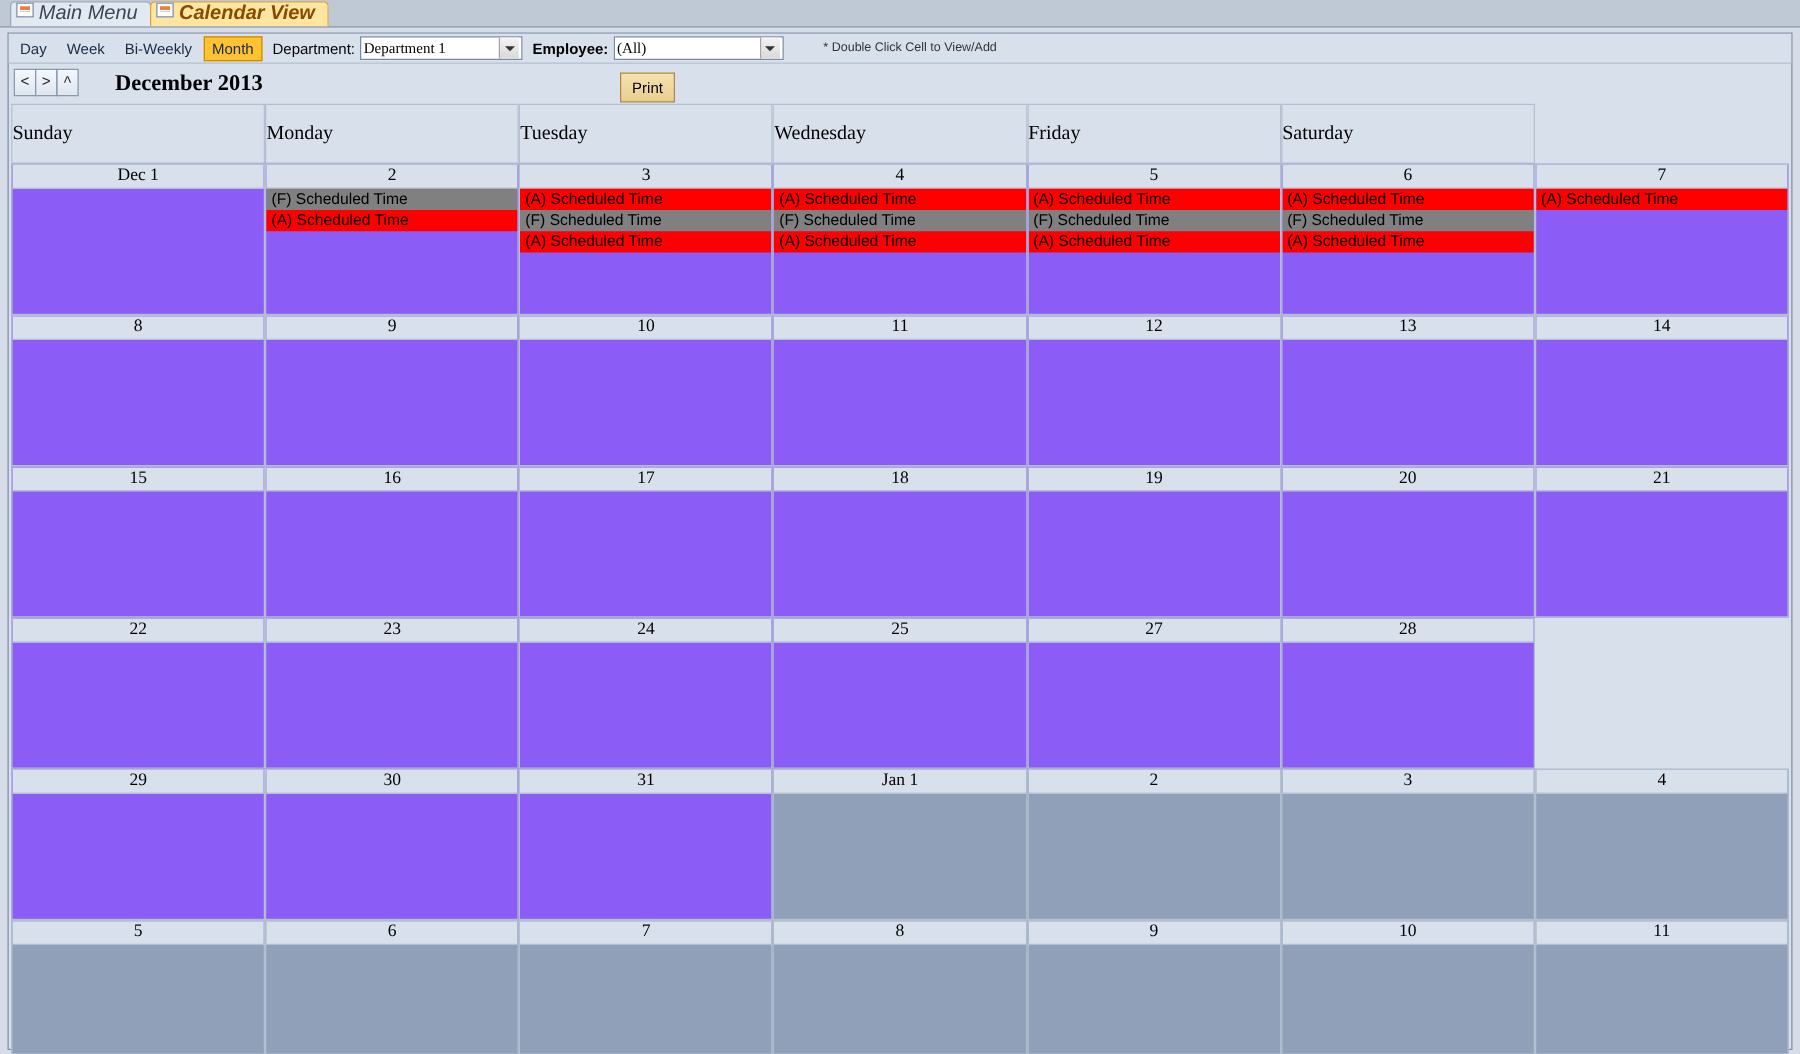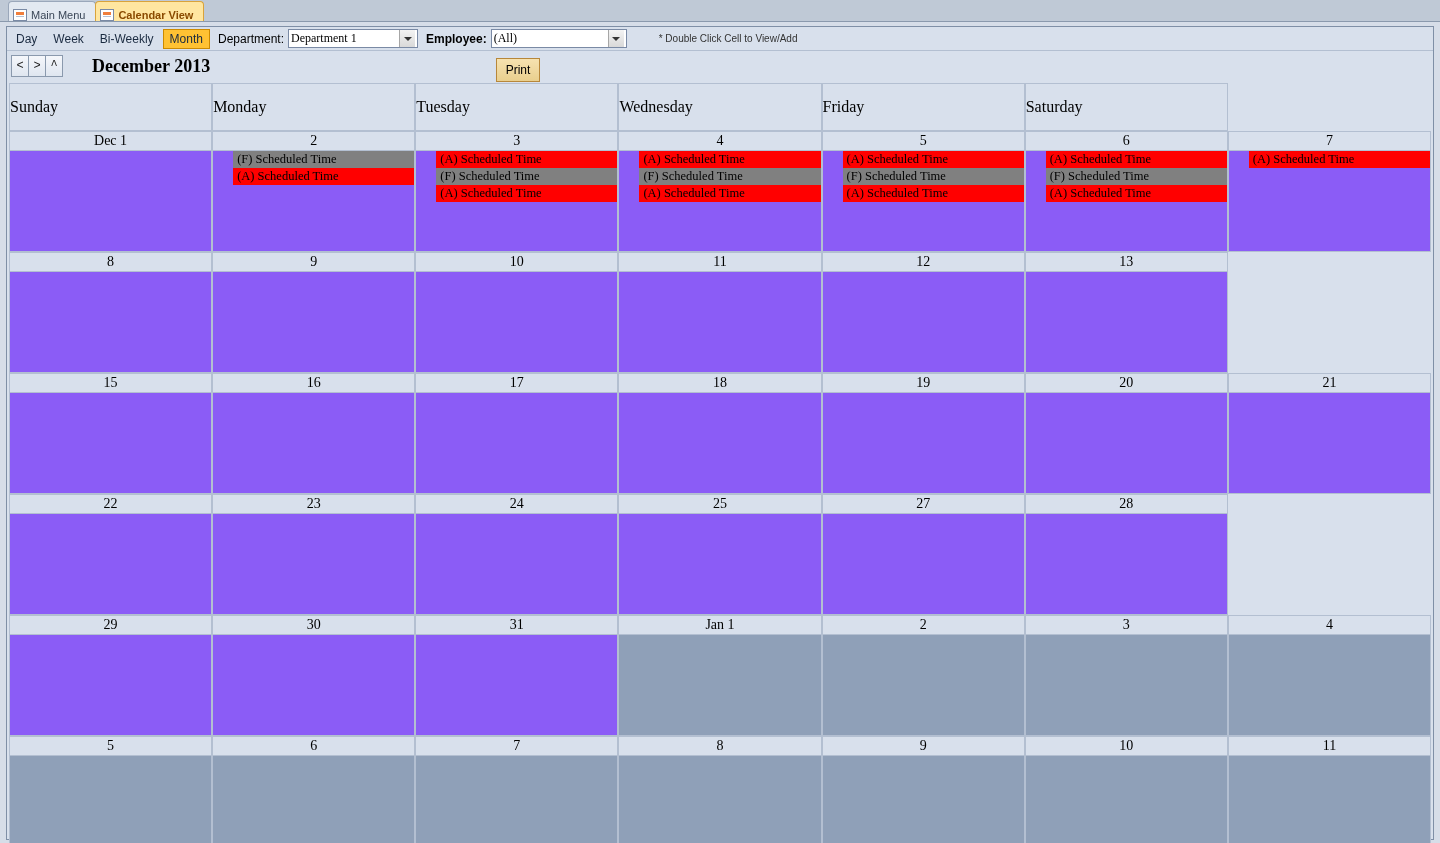--- a/index.html
+++ b/index.html
@@ -18,32 +18,33 @@
     height: 22px;
     background: #bfc9d6;
     border-bottom: 1px solid #8a99ad;
     display: flex;
     align-items: flex-end;
     padding-left: 8px;
     gap: 0;
   }
   .tab {
     display: flex;
-    align-items: flex-end;
+    align-items: flex-start;
     height: 20px;
     padding: 0 10px 0 4px;
     border: 1px solid #9aa7ba;
     border-bottom: none;
     border-top-left-radius: 4px;
     border-top-right-radius: 4px;
     margin-right: -1px;
     background: #e3e9f1;
     color: #3a4657;
     cursor: pointer;
-    font-size: 11px;
+    font-size: 16px;
+    font-style: italic;
   }
   .tab.active {
     background: #ffe6a0;
     border-color: #d9a33b;
     color: #8a4a00;
     font-weight: bold;
     z-index: 2;
   }
   .form-icon {
     width: 14px; height: 12px;
@@ -207,27 +208,26 @@
     padding:1px 0;
     color:#000;
   }
   .daycell .body {
     flex:1;
     display:flex;
     flex-direction:column;
     cursor:pointer;
   }
   .evt {
-    font-family:Liberation Serif, serif;
+    font-family:Liberation Sans, sans-serif;
     font-size:12.5px;
     padding:1px 4px;
     white-space:nowrap;
     overflow:hidden;
     line-height:15px;
-    margin-left:20px;
   }
   .evt.gray { background:#808080; color:#000; }
   .evt.red  { background:#ff0000; color:#000; }
 </style>
 </head>
 <body>
 
 <div class="tab-strip">
   <div class="tab">
     <span class="form-icon"></span>
@@ -349,20 +349,24 @@
             <div class="body"></div>
           </div>
           <div class="daycell">
             <div class="datebar">12</div>
             <div class="body"></div>
           </div>
           <div class="daycell">
             <div class="datebar">13</div>
             <div class="body"></div>
           </div>
+          <div class="daycell">
+            <div class="datebar">14</div>
+            <div class="body"></div>
+          </div>
         </div>
         <div class="weekrow">
           <div class="daycell">
             <div class="datebar">15</div>
             <div class="body"></div>
           </div>
           <div class="daycell">
             <div class="datebar">16</div>
             <div class="body"></div>
           </div>

